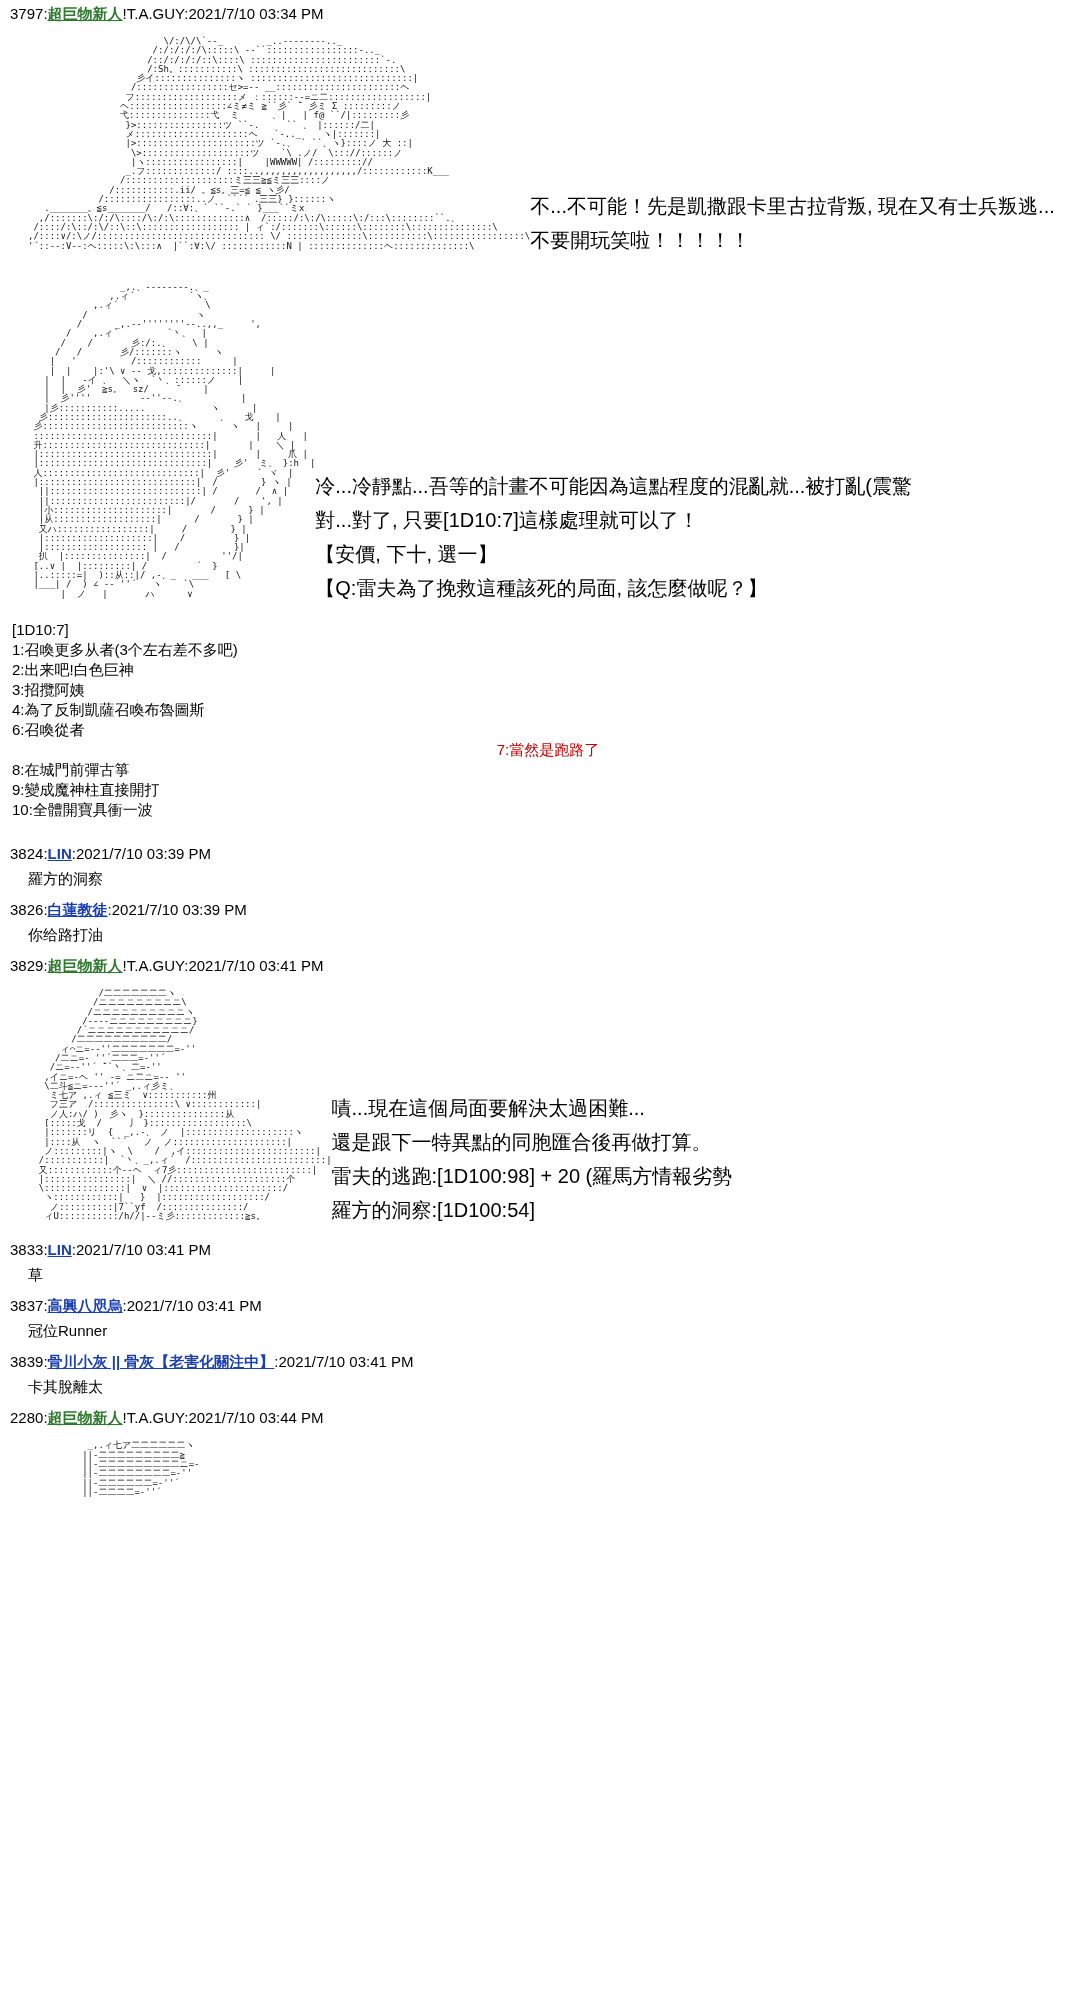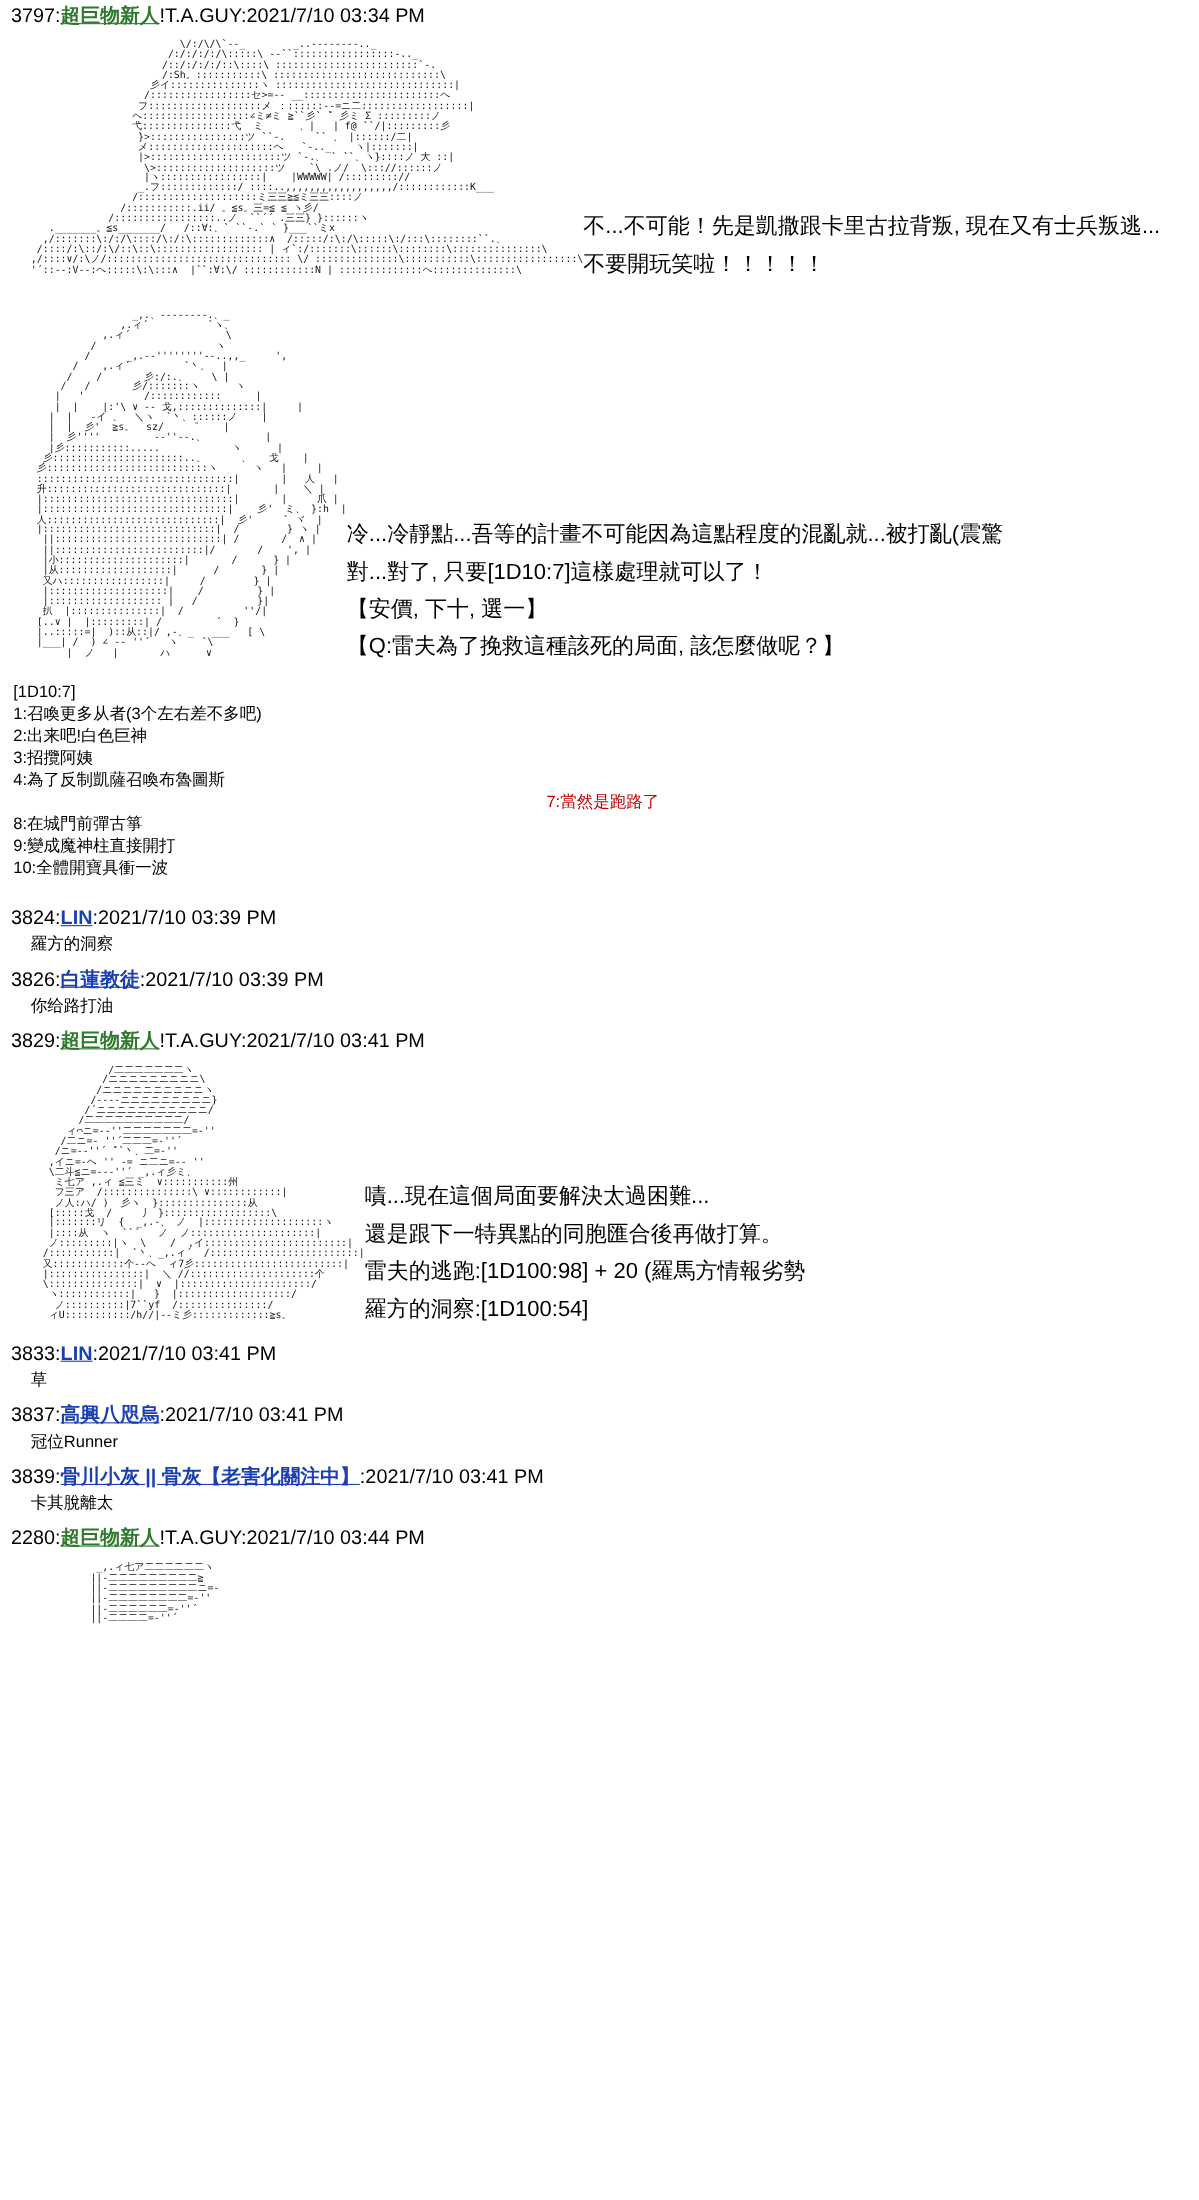--- a/index.html
+++ b/index.html
@@ -15,21 +15,21 @@
   .page {
     position: relative;
     width: 1090px;
     min-height: 2000px;
     overflow: hidden;
   }
   .post {
     padding: 0 6px;
   }
   .post-header {
-    font-size: 18px;
+    font-size: 15px;
     line-height: 20px;
     white-space: nowrap;
     padding: 4px 0 2px 4px;
   }
   .post-num {
     color: #000000;
   }
   .poster-name {
     font-weight: bold;
     text-decoration: underline;
@@ -173,20 +173,21 @@
         </div>
       </div>
     </div>
 
     <div class="dice-block">
       <div>[1D10:7]</div>
       <div>1:召喚更多从者(3个左右差不多吧)</div>
       <div>2:出来吧!白色巨神</div>
       <div>3:招攬阿姨</div>
       <div>4:為了反制凱薩召喚布魯圖斯</div>
+      <div>6:召喚從者</div>
       <div class="hit">7:當然是跑路了</div>
       <div>8:在城門前彈古箏</div>
       <div>9:變成魔神柱直接開打</div>
       <div>10:全體開寶具衝一波</div>
     </div>
   </div>
 
   <div class="spacer-14"></div>
 
 

